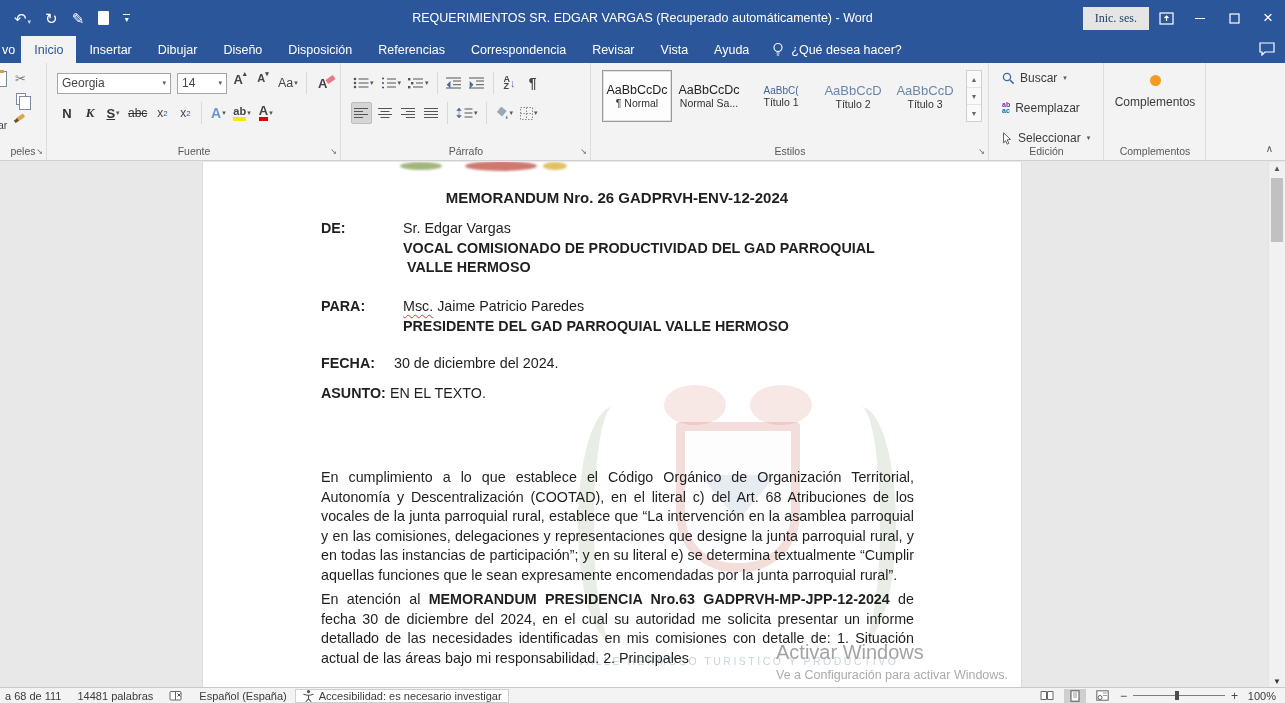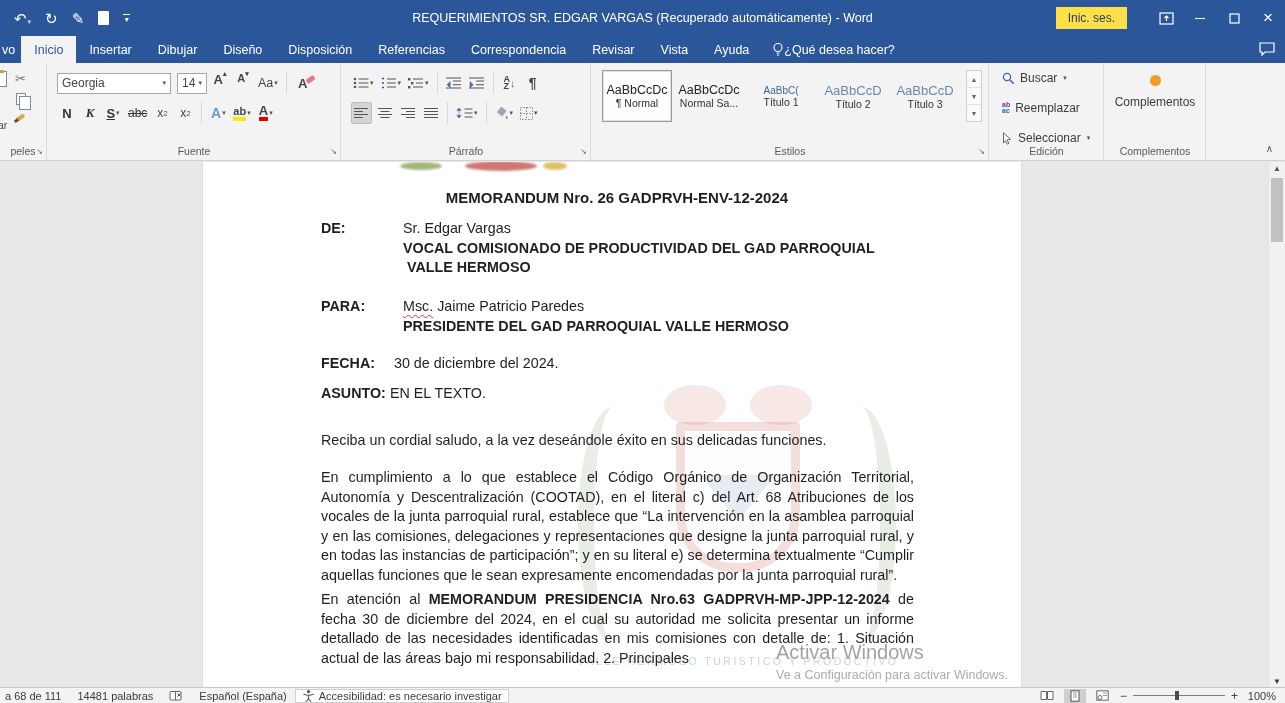--- a/index.html
+++ b/index.html
@@ -10,31 +10,31 @@
   
   .titlebar { position:absolute; top:0; left:0; right:0; height:36px; background:#2b579a;
               display:flex; align-items:center; color:#fff; }
   .qat { display:flex; align-items:center; gap:14px; padding-left:14px; font-size:15px; }
   .qat .qi { cursor:default; line-height:1; }
   .ic-doc { display:inline-block; width:11px; height:14px; background:#fff; border-radius:1px; position:relative; }
   .qat-more { display:flex; flex-direction:column; align-items:center; line-height:5px; font-size:8px; }
   .qat-more .bar { width:7px; height:1px; background:#fff; margin-bottom:2px; }
   .win-title { position:absolute; left:0; right:0; text-align:center; font-size:12.5px; pointer-events:none; }
   .tb-right { margin-left:auto; display:flex; align-items:center; height:100%; }
-  .signin { background:#fde047; color:#1f3b5c; font-size:12px; padding:4px 12px; margin-right:22px; cursor:pointer; }
+  .signin { background:#e5e5e5; color:#1f3b5c; font-size:12px; padding:4px 12px; cursor:pointer;font-family:Liberation Serif, serif; }
   .winbtn { width:34px; height:100%; display:flex; align-items:center; justify-content:center; font-size:15px; }
   .minimize-bar { width:10px; height:1px; background:#fff; }
 
   
   .tabsrow { position:absolute; top:36px; left:0; right:0; height:27px; background:#2b579a;
              display:flex; align-items:stretch; color:#fff; font-size:12.5px; }
   .tab { display:flex; align-items:center; padding:0 13px; cursor:pointer; }
   .tab.partial { padding:0 6px 0 2px; }
   .tab.active { background:#f3f3f3; color:#2b579a; }
-  .tellme { display:flex; align-items:center; gap:0; padding:0 10px; }
+  .tellme { display:flex; align-items:center; gap:7px; padding:0 10px; }
   .comment-ic { position:absolute; right:10px; top:6px; }
 
   
   .ribbon { position:absolute; top:63px; left:0; right:0; height:98px; background:#f3f3f3;
             border-bottom:1px solid #d2d0ce; color:#444; font-size:11.5px; }
   .grp { position:absolute; top:0; height:97px; border-right:1px solid #dcdcdc; }
   .grp-label { position:absolute; bottom:3px; left:0; right:0; text-align:center;
                font-size:10.5px; color:#595959; }
   .launcher { position:absolute; right:3px; bottom:4px; font-size:8px; color:#666; cursor:pointer; }
   .g-clip   { left:0;      width:47px;  }
@@ -255,21 +255,21 @@
       <div class="grp-label">peles</div>
       <span class="launcher">↘</span>
     </div>
 
     <div class="grp g-font">
       <div class="rrow r1">
         <span class="combo" style="width:114px;">
           <span>Georgia</span>
             <span class="chev">▾</span>
         </span>
-        <span class="combo" style="width:30px;margin-left:3px;text-align:center;">
+        <span class="combo" style="width:50px;margin-left:3px;text-align:center;">
           <span>14</span>
             <span class="chev">▾</span>
         </span>
         <span class="rbtn grow-shrink">
             <span>A</span>
             <span class="tiny">▴</span>
           </span>
         <span class="rbtn grow-shrink">
             <span style="font-size:11px;">A</span>
             <span class="tiny">▾</span>
@@ -525,21 +525,20 @@
       <div class="dtxt memo-row" style="top:192px;">
         <span class="lbl lbl-w73">FECHA:</span>
         <span>30 de diciembre del 2024.</span>
       </div>
 
       <div class="dtxt memo-row" style="top:222px;">
         <span class="lbl lbl-w69">ASUNTO:</span>
         <span>EN EL TEXTO.</span>
       </div>
 
-      <div class="dtxt para" style="top:269px;">Reciba un cordial saludo, a la vez deseándole éxito en sus delicadas funciones.</div>
 
       <div class="dtxt para" style="top:306px;">En cumplimiento a lo que establece el Código Orgánico de Organización Territorial, Autonomía y Descentralización (COOTAD), en el literal c) del Art. 68 Atribuciones de los vocales de la junta parroquial rural, establece que “La intervención en la asamblea parroquial y en las comisiones, delegaciones y representaciones que designe la junta parroquial rural, y en todas las instancias de participación”; y en su literal e) se determina textualmente “Cumplir aquellas funciones que le sean expresamente encomendadas por la junta parroquial rural”.</div>
 
       <div class="dtxt para" style="top:428px;">
         <span>En atención al </span><span class="bold">MEMORANDUM PRESIDENCIA Nro.63 GADPRVH-MP-JPP-12-2024</span><span> de fecha 30 de diciembre del 2024, en el cual su autoridad me solicita presentar un informe detallado de las necesidades identificadas en mis comisiones con detalle de: 1. Situación actual de las áreas bajo mi responsabilidad. 2. Principales</span>
       </div>
     </div>
 
     <div class="activar1">Activar Windows</div>
     <div class="activar2">Ve a Configuración para activar Windows.</div>

